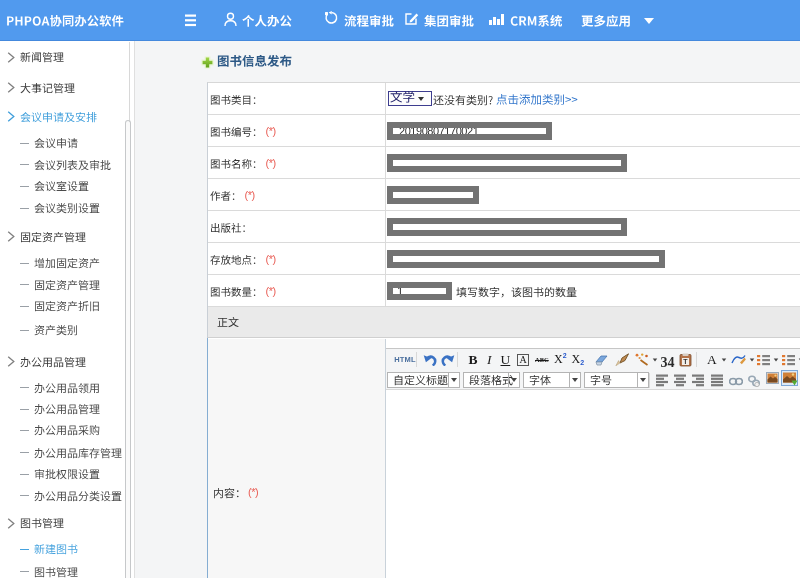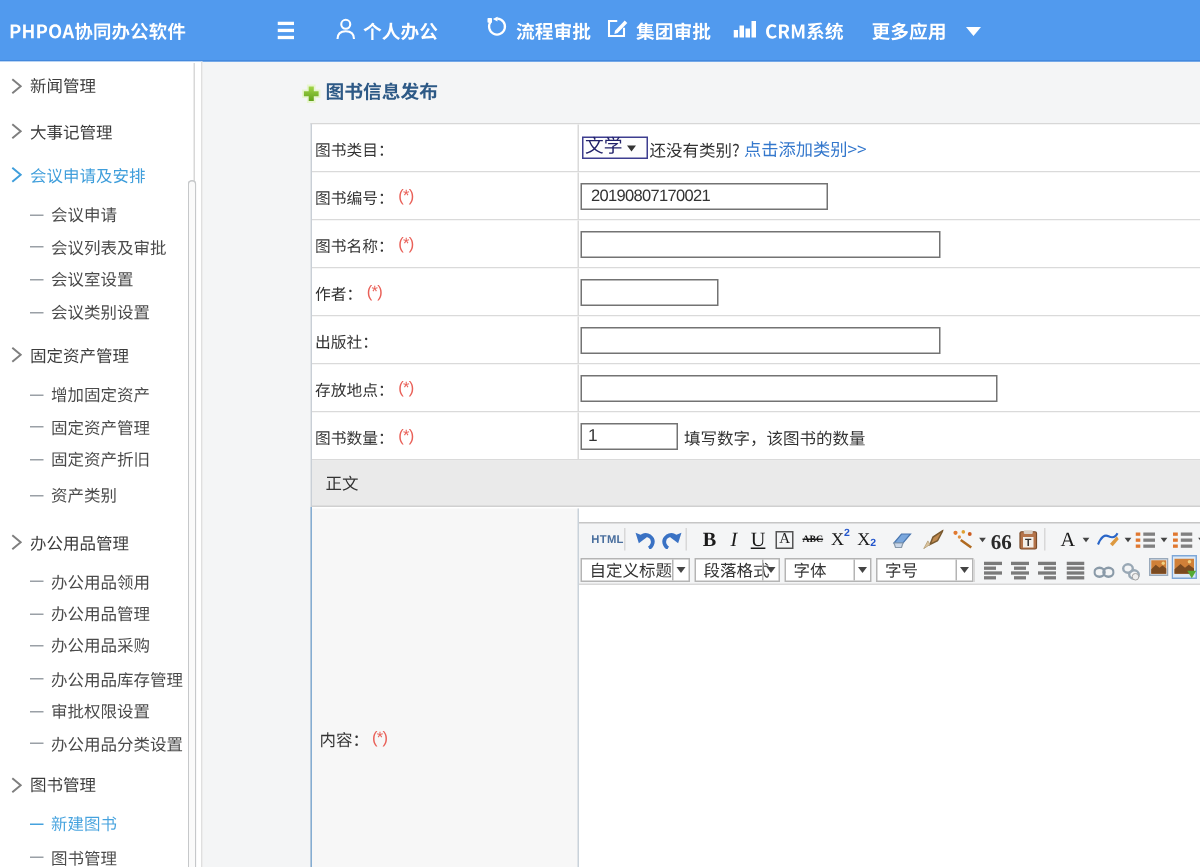--- a/index.html
+++ b/index.html
@@ -6,21 +6,21 @@
 .abs{position:absolute}
 svg{display:block}
 #hdr{position:absolute;left:0;top:0;width:800px;height:41px;background:#519aee;border-bottom:1px solid #4489dd}
 #side{position:absolute;left:0;top:41px;width:135px;height:537px;background:#fff;border-right:1px solid #dfdfdf}
 #thumb{position:absolute;left:125px;top:120px;width:5.5px;height:458px;background:#fafafa;border:1px solid #c6c8ca;border-bottom:none;border-radius:3px 3px 0 0}#track{position:absolute;left:129px;top:42px;width:1px;height:536px;background:#d8d8d8}
 .chev{position:absolute;left:6.5px}
 .dash{position:absolute;left:20px;width:8.5px;height:1px;background:#a2a8ae}
 #tbl{position:absolute;left:207px;top:82px;width:593px;height:496px;border-left:1px solid #c9cfd6;border-top:1px solid #d7d7d7;background:#fff}
 .row{position:relative;width:100%;border-bottom:1px solid #dadada;background:#fff}
 .lblc{position:absolute;left:0;top:0;bottom:0;width:178px;border-right:1px solid #dadada}
-.inp{position:absolute;background:#fff;border:1px solid #737373;font-family:"Liberation Sans",sans-serif;color:#333}
+.inp{position:absolute;background:#fff;border:6px solid #737373;font-family:"Liberation Sans",sans-serif;color:#333}
 .red{font-size:11px;color:#e96058;letter-spacing:-0.5px}
 #toolbar1 .ti,#toolbar2 .ti{position:absolute}
 .tsep{position:absolute;width:1px;height:15px;background:#d8d8d8;top:3px}
 .ddl{position:absolute;height:16px;background:#fff;border:1px solid #b4b4b4;display:flex;align-items:center}
 .ddl .arr{position:absolute;right:0;top:0;bottom:0;width:11px;border-left:1px solid #b4b4b4;display:flex;align-items:center;justify-content:center}
 .caret{width:0;height:0;border-left:3.5px solid transparent;border-right:3.5px solid transparent;border-top:4px solid #444}
 </style></head><body>
 <div id="hdr"></div>
 <div class="abs" style="left:4.5px;top:14.5px;">
     <svg class="t" width="120" height="15" viewBox="0 0 120 15">
@@ -432,21 +432,21 @@
         <svg width="15" height="13" viewBox="0 0 15 13">
           <circle cx="3" cy="2.2" r="1.4" fill="#e07830"></circle>
           <circle cx="8.2" cy="1.6" r="1.2" fill="#e0a030"></circle>
           <circle cx="12.5" cy="3" r="1.3" fill="#cc5c20"></circle>
           <circle cx="5.6" cy="5" r="1.1" fill="#e09040"></circle>
           <path d="M6.5 7 L13.5 12" stroke="#b06a20" stroke-width="1.7"></path>
         </svg>
         <div class="caret" style="margin-left:3px;transform:scale(0.75)"></div>
       </div>
       <div class="ti" style="left:274.5px;top:0;height:21px;display:flex;align-items:center">
-        <span style="font-family:'Liberation Serif',serif;font-size:14px;font-weight:bold;color:#2a2a2a;line-height:8px;margin-top:6px">66</span>
+        <span style="font-family:'Liberation Serif',serif;font-size:14px;font-weight:bold;color:#2a2a2a;line-height:8px;margin-top:6px">34</span>
       </div>
       <div class="ti" style="left:292.5px;top:0;height:21px;display:flex;align-items:center">
         <svg width="13" height="14" viewBox="0 0 13 14">
           <rect x="1" y="1.5" width="11" height="11.5" rx="1" fill="#b5744a" stroke="#7a4a28" stroke-width="0.8"></rect>
           <rect x="3.5" y="0.5" width="6" height="2.5" rx="0.8" fill="#d9cfc5"></rect>
           <rect x="3" y="5" width="7" height="7" fill="#f3efe9"></rect>
           <text x="6.5" y="11" text-anchor="middle" font-size="7" font-weight="bold" fill="#333" font-family="Liberation Sans">T</text>
         </svg>
       </div>
       <div class="tsep" style="left:310px"></div>

